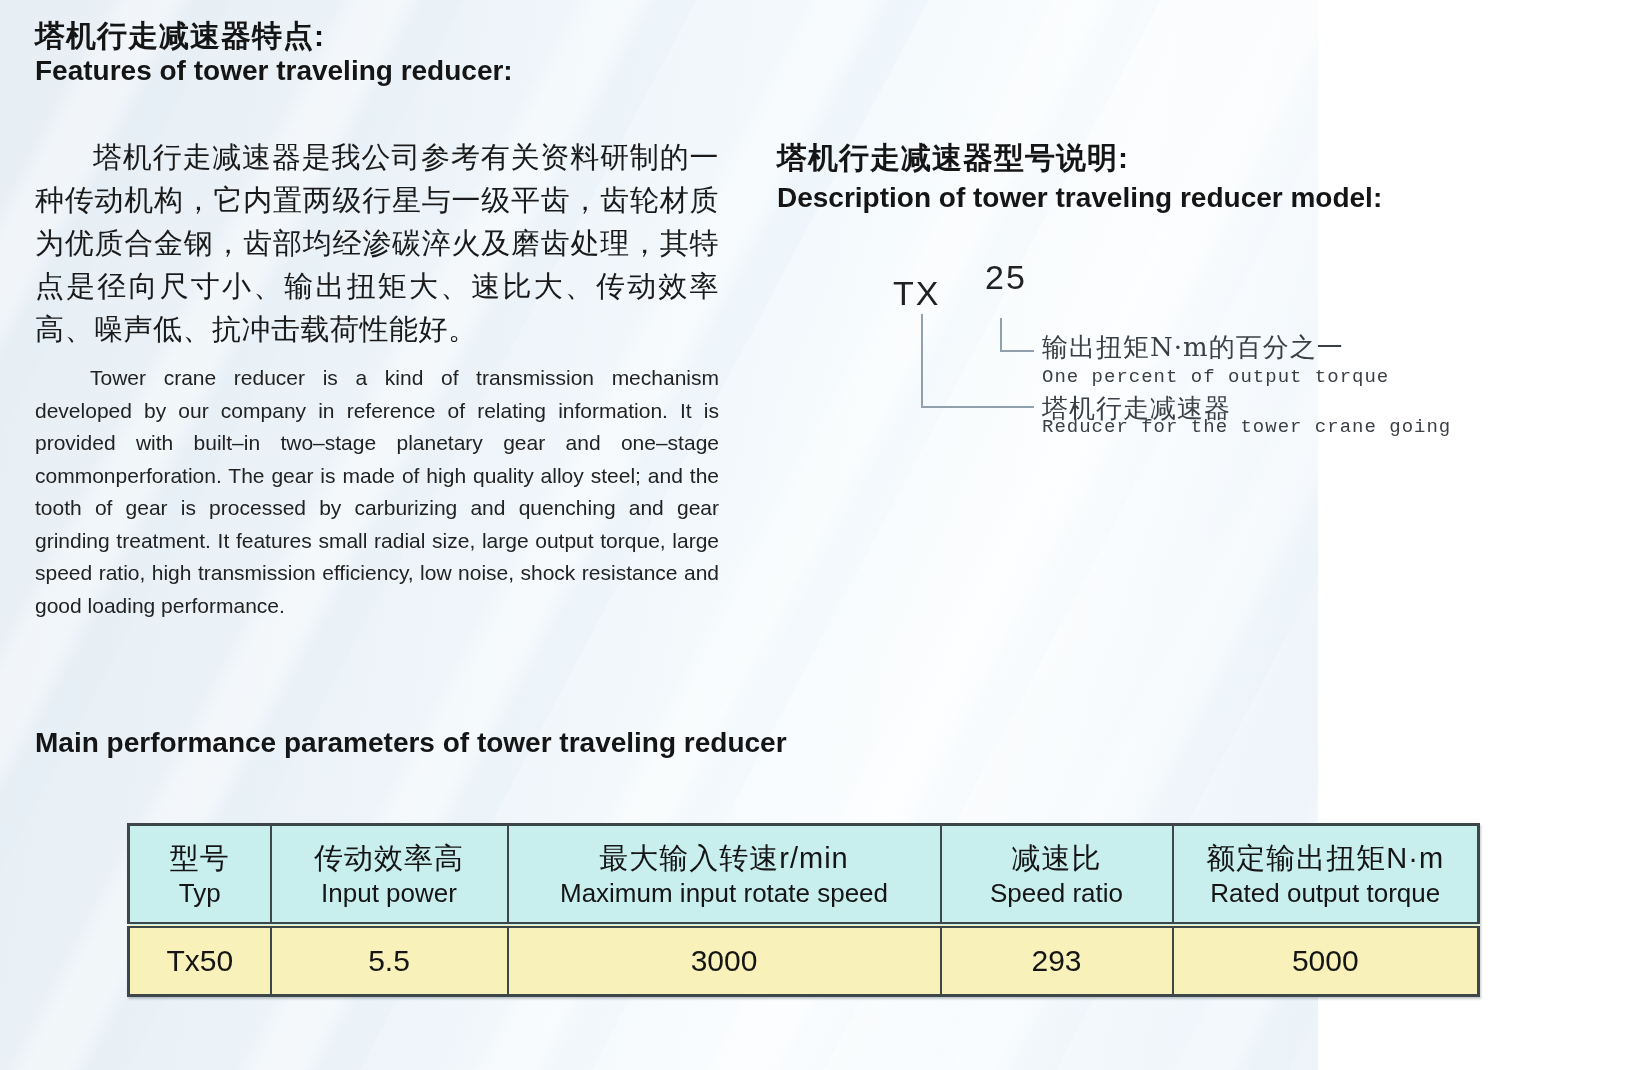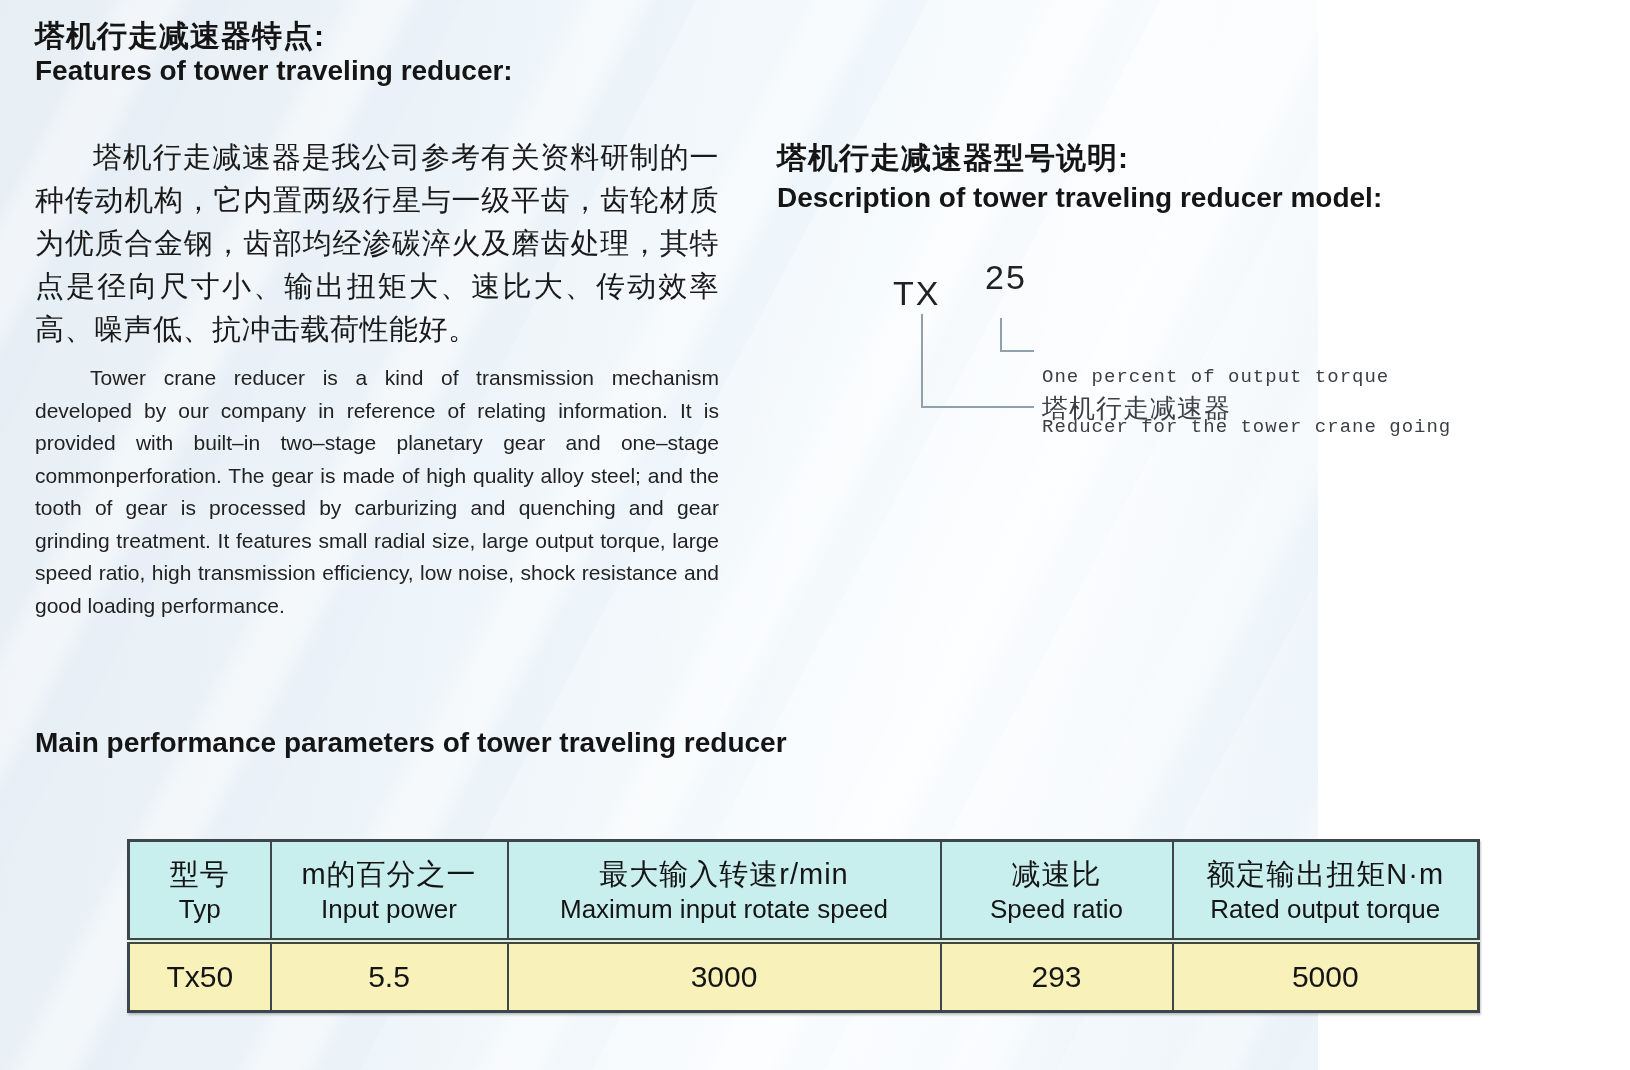--- a/index.html
+++ b/index.html
@@ -30,21 +30,20 @@
     text-indent:55px;margin:0;color:#222;
   }
   .model-code{font-size:34px;color:#222;white-space:nowrap;letter-spacing:2px;}
   .dline{background:#90a0ac;}
   .lab-zh{font-family:"DejaVu Serif","Liberation Serif",serif;font-size:26px;color:#3a3f45;white-space:nowrap;letter-spacing:1px;}
   .lab-en{font-family:"Liberation Mono","DejaVu Sans Mono",monospace;font-size:19px;color:#3a3f45;white-space:nowrap;letter-spacing:1px;}
   table.params-table{
     border-collapse:collapse;table-layout:fixed;width:1350px;
     border:3px solid #3d4749;
     box-shadow:1px 2px 2px rgba(90,100,105,0.35);
-    margin-top:16px;
   }
   table.params-table th,table.params-table td{
     border:2px solid #3d4749;text-align:center;vertical-align:middle;padding:0;
   }
   table.params-table thead th{
     background:#c9eeee;height:96px;font-weight:normal;
     border-bottom:6px double #3d4749;
   }
   .th-zh{display:block;font-size:29px;line-height:38px;letter-spacing:1px;}
   .th-en{display:block;font-size:26px;line-height:33px;}
@@ -67,20 +66,21 @@
   <div class="abs h-en" style="left:777px;top:182px;">Description of tower traveling reducer model:</div>
 
   <div class="abs model-code" style="left:893px;top:274px;">TX</div>
   <div class="abs model-code" style="left:985px;top:258px;">25</div>
 
   <div class="abs dline" style="left:921px;top:314px;width:2px;height:94px;"></div>
   <div class="abs dline" style="left:921px;top:406px;width:113px;height:2px;"></div>
   <div class="abs dline" style="left:1000px;top:318px;width:2px;height:34px;"></div>
   <div class="abs dline" style="left:1000px;top:350px;width:34px;height:2px;"></div>
 
+  <div class="abs lab-zh" style="left:1042px;top:330px;">输出扭矩N·m的百分之一</div>
   <div class="abs lab-en" style="left:1042px;top:366px;">One percent of output torque</div>
   <div class="abs lab-zh" style="left:1042px;top:391px;">塔机行走减速器</div>
   <div class="abs lab-en" style="left:1042px;top:416px;">Reducer for the tower crane going</div>
 
   <div class="abs h-en" style="left:35px;top:727px;">Main performance parameters of tower traveling reducer</div>
 
   <table class="abs params-table" style="left:127px;top:823px;">
     <colgroup>
       <col style="width:142px">
         <col style="width:237px">
@@ -88,21 +88,21 @@
         <col style="width:232px">
         <col style="width:306px">
     </colgroup>
     <thead>
       <tr>
         <th>
           <span class="th-zh">型号</span>
           <span class="th-en">Typ</span>
         </th>
         <th>
-          <span class="th-zh">m的百分之一</span>
+          <span class="th-zh">传动效率高</span>
           <span class="th-en">Input power</span>
         </th>
         <th>
           <span class="th-zh">最大输入转速r/min</span>
           <span class="th-en">Maximum input rotate speed</span>
         </th>
         <th>
           <span class="th-zh">减速比</span>
           <span class="th-en">Speed ratio</span>
         </th>

